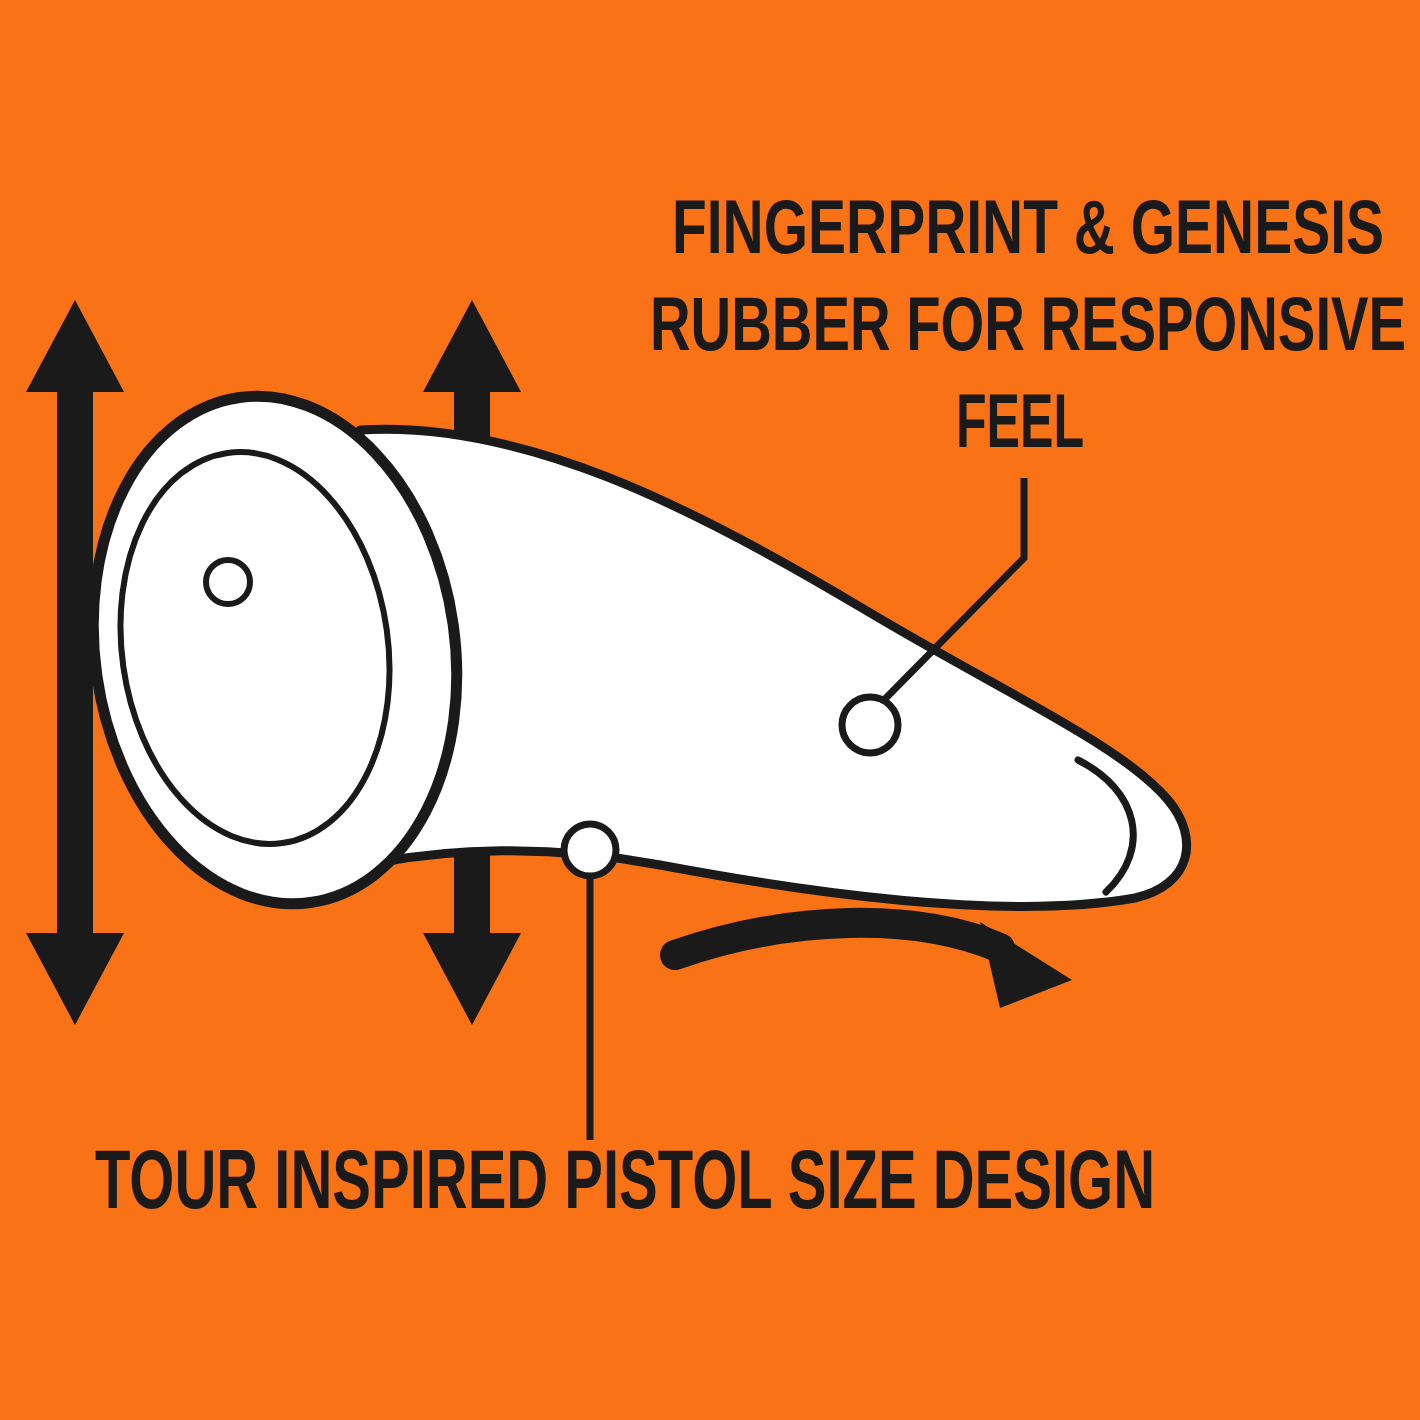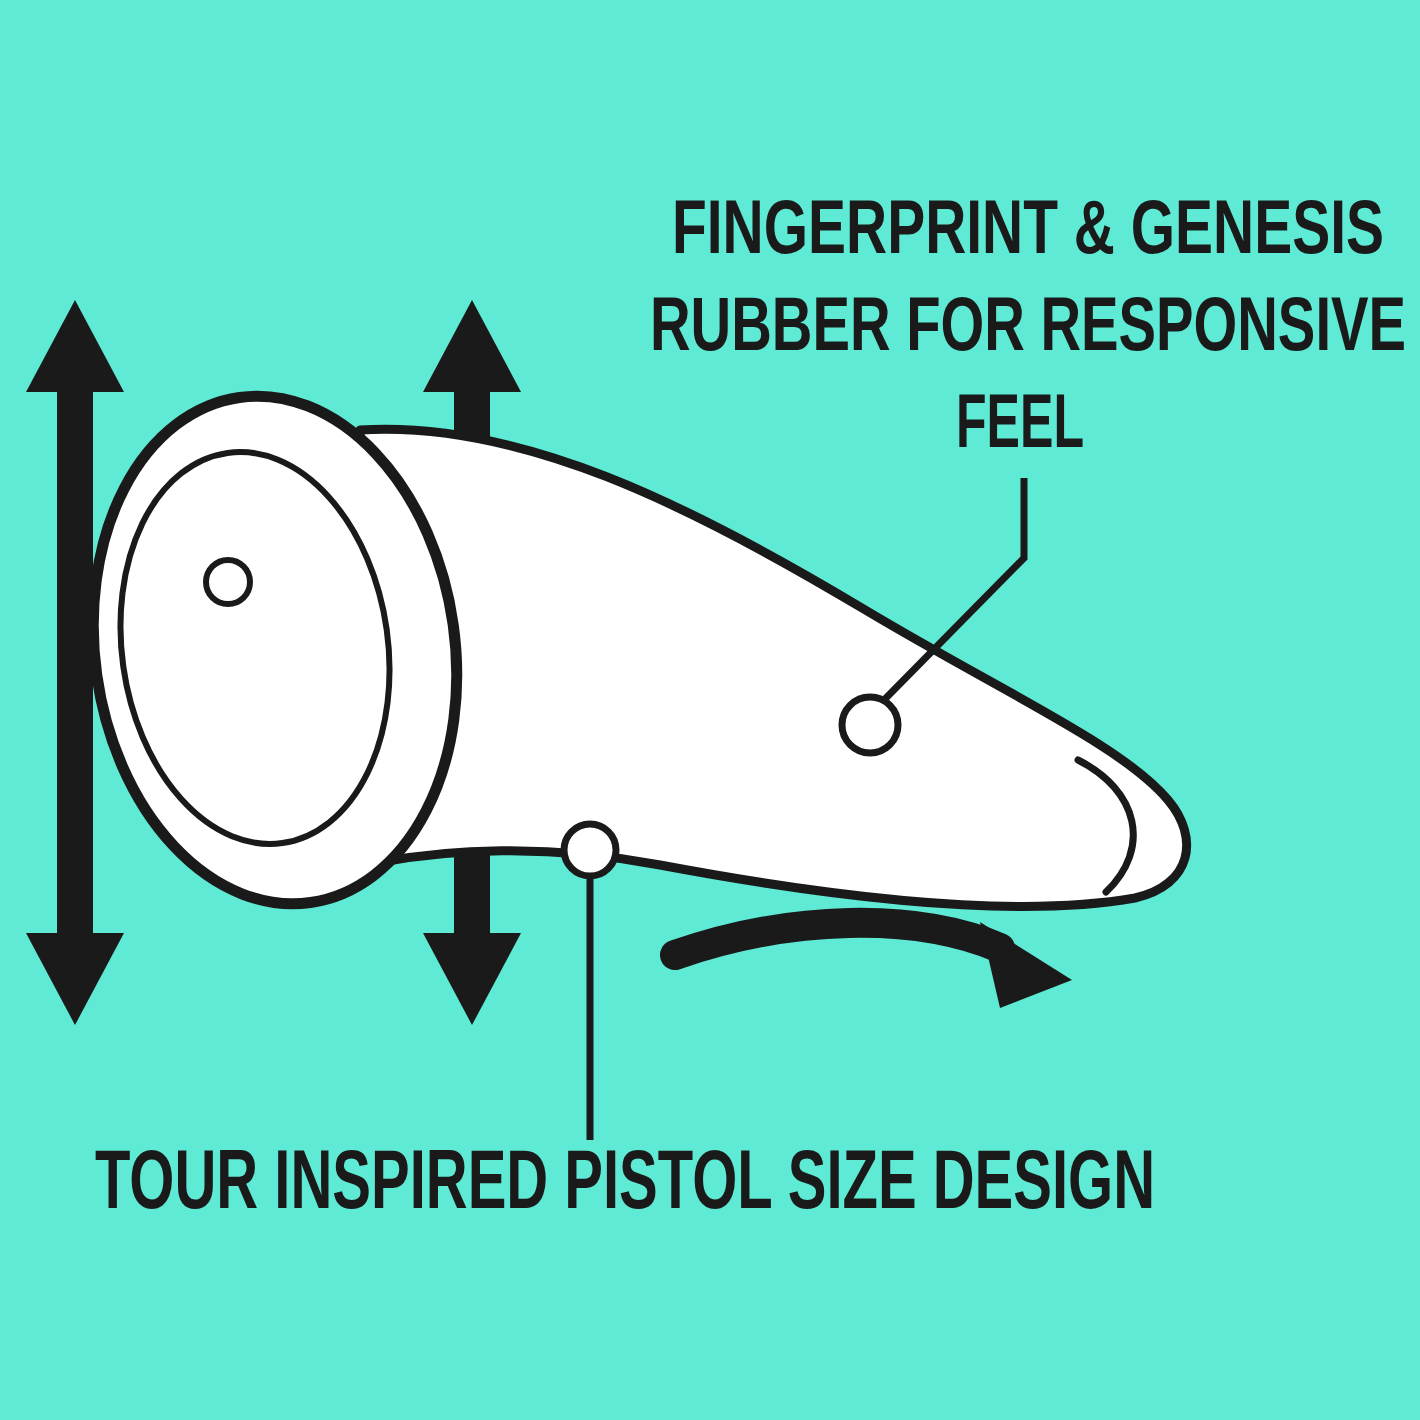--- a/index.html
+++ b/index.html
@@ -4,21 +4,21 @@
 <style>
   html, body {
     margin: 0;
     padding: 0;
     background: #ffffff;
   }
   .canvas {
     position: relative;
     width: 1420px;
     height: 1420px;
-    background: #5eead4;
+    background: #f97316;
     overflow: hidden;
     font-family: "Liberation Sans", sans-serif;
   }
   svg text {
     font-family: "Liberation Sans", sans-serif;
     font-weight: 700;
     fill: #1a1a1a;
   }
 </style>
 </head>

